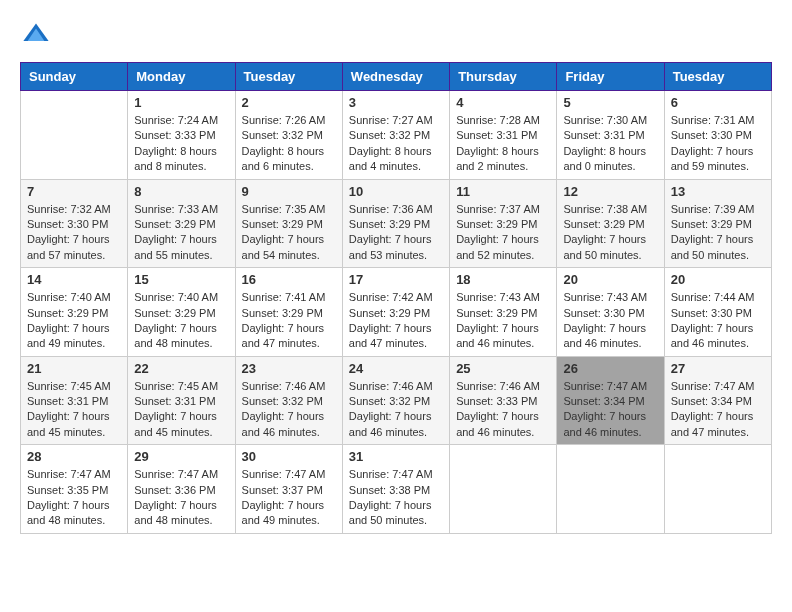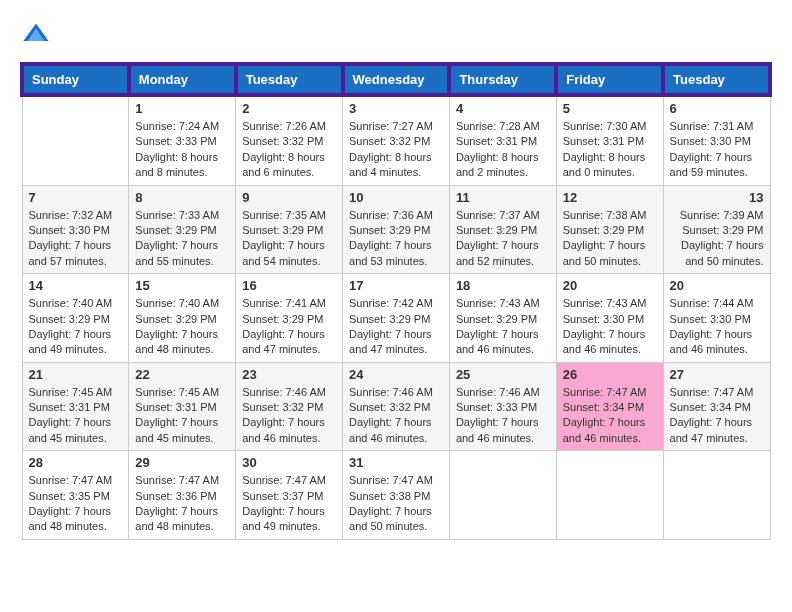--- a/index.html
+++ b/index.html
@@ -50,21 +50,21 @@
       border-collapse: collapse;
       font-size: 11px;
     }
     .calendar th {
       background-color: #1a6fc4;
       color: #fff;
       text-align: left;
       padding: 6px 8px;
       font-size: 13px;
       font-weight: bold;
-      border: 4px solid #4c1d95;
+      border: 1px solid #4c1d95;
     }
     .calendar td {
       border: 1px solid #ccc;
       vertical-align: top;
       padding: 4px 6px;
       width: calc(100% / 7);
       min-height: 80px;
       background: #fff;
     }
     .calendar tr:nth-child(even) td {
@@ -164,21 +164,21 @@
           <div class="day-info">Sunrise: 7:36 AM<br>Sunset: 3:29 PM<br>Daylight: 7 hours and 53 minutes.</div>
         </td>
         <td style="background: rgb(245, 245, 245);">
           <div class="day-number">11</div>
           <div class="day-info">Sunrise: 7:37 AM<br>Sunset: 3:29 PM<br>Daylight: 7 hours and 52 minutes.</div>
         </td>
         <td style="background: rgb(245, 245, 245);">
           <div class="day-number">12</div>
           <div class="day-info">Sunrise: 7:38 AM<br>Sunset: 3:29 PM<br>Daylight: 7 hours and 50 minutes.</div>
         </td>
-        <td style="background: rgb(245, 245, 245); text-align: right;">
+        <td style="background: rgb(245, 245, 245);">
           <div class="day-number">13</div>
           <div class="day-info">Sunrise: 7:39 AM<br>Sunset: 3:29 PM<br>Daylight: 7 hours and 50 minutes.</div>
         </td>
       </tr>
       <tr>
         <td>
           <div class="day-number">14</div>
           <div class="day-info">Sunrise: 7:40 AM<br>Sunset: 3:29 PM<br>Daylight: 7 hours and 49 minutes.</div>
         </td>
         <td>
@@ -220,21 +220,21 @@
           <div class="day-info">Sunrise: 7:46 AM<br>Sunset: 3:32 PM<br>Daylight: 7 hours and 46 minutes.</div>
         </td>
         <td style="background: rgb(245, 245, 245); margin-top: 12px;">
           <div class="day-number">24</div>
           <div class="day-info">Sunrise: 7:46 AM<br>Sunset: 3:32 PM<br>Daylight: 7 hours and 46 minutes.</div>
         </td>
         <td style="background: rgb(245, 245, 245);">
           <div class="day-number">25</div>
           <div class="day-info">Sunrise: 7:46 AM<br>Sunset: 3:33 PM<br>Daylight: 7 hours and 46 minutes.</div>
         </td>
-        <td style="background: #f9a8d4;">
+        <td style="background: #a3a3a3;">
           <div class="day-number">26</div>
           <div class="day-info">Sunrise: 7:47 AM<br>Sunset: 3:34 PM<br>Daylight: 7 hours and 46 minutes.</div>
         </td>
         <td style="background: rgb(245, 245, 245);">
           <div class="day-number">27</div>
           <div class="day-info">Sunrise: 7:47 AM<br>Sunset: 3:34 PM<br>Daylight: 7 hours and 47 minutes.</div>
         </td>
       </tr>
       <tr>
         <td>

